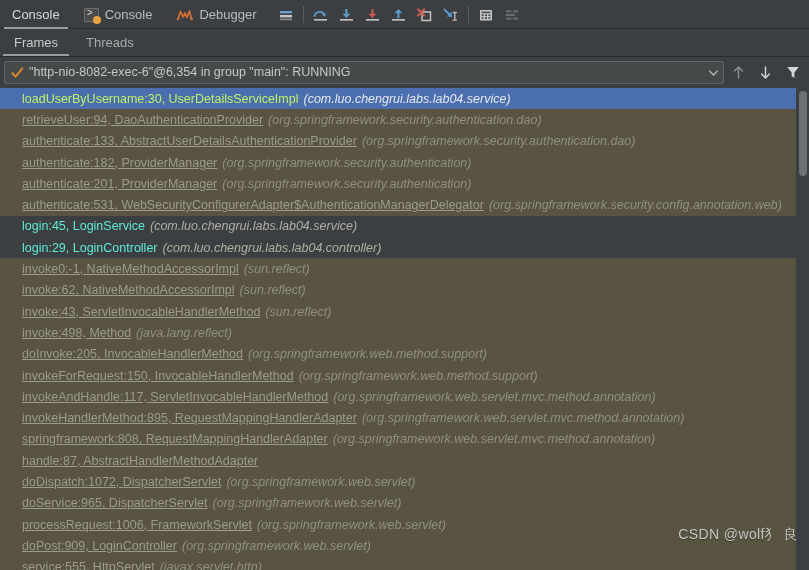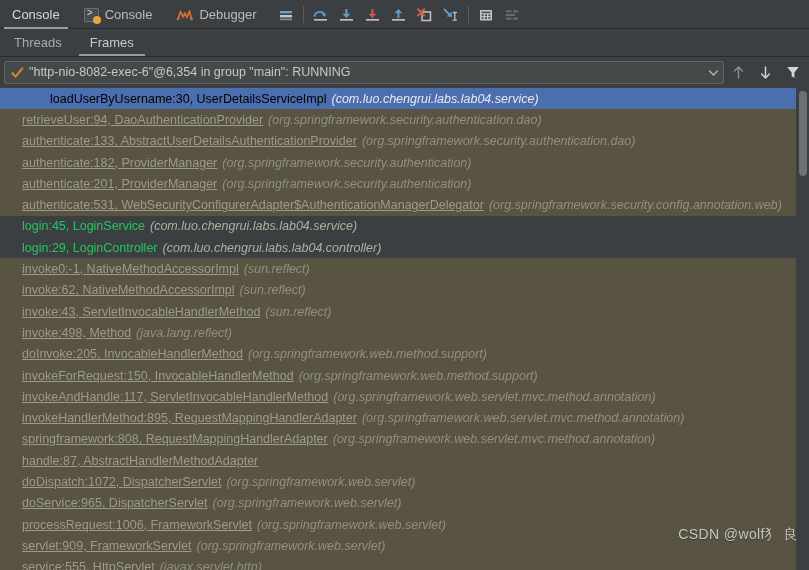--- a/index.html
+++ b/index.html
@@ -225,25 +225,25 @@
     color: #8e8e80;
     font-style: italic;
     margin-left: 5px;
   }
   
   .frame.lib { background: #595442; }
   .frame.lib .m { color: #9c9a8c; text-decoration: underline; }
   .frame.lib .pkg { color: #918f80; }
   
   .frame.proj { background: #3c3f41; }
-  .frame.proj .m { color: #22c55e; }
+  .frame.proj .m { color: #5eead4; }
   .frame.proj .pkg { color: #b0b0a4; }
   
   .frame.sel { background: #4b6eaf; }
-  .frame.sel .m { color: #000000; margin-left: 28px; }
+  .frame.sel .m { color: #bef264; }
   .frame.sel .pkg { color: #e6e9f2; }
 
   
   .vscroll {
     width: 13px;
     flex: 0 0 auto;
     background: #3c3f41;
     position: relative;
   }
   .vscroll-thumb {
@@ -381,25 +381,25 @@
             <rect x="2" y="10.6" width="5.5" height="2"></rect>
             <rect x="9" y="10.6" width="5" height="2"></rect>
           </g>
         </svg>
       </div>
 
     </div>
   </div>
 
   <div class="subtabs">
+    <div class="stab active">
+      <span>Frames</span>
+    </div>
     <div class="stab">
       <span>Threads</span>
-    </div>
-    <div class="stab active">
-      <span>Frames</span>
     </div>
   </div>
 
   <div class="threadrow">
 
     <div class="threadcombo">
       <span class="thread-check">
         <svg width="13" height="12" viewBox="0 0 13 12">
           <path d="M1.5 6.2 L4.6 9.6 L11.3 1.4" fill="none" stroke="#d4872c" stroke-width="2.1" stroke-linecap="round" stroke-linejoin="round"></path>
         </svg>
@@ -512,21 +512,21 @@
         </div>
         <div class="frame lib">
           <span class="m">doService:965, DispatcherServlet</span>
           <span class="pkg">(org.springframework.web.servlet)</span>
         </div>
         <div class="frame lib">
           <span class="m">processRequest:1006, FrameworkServlet</span>
           <span class="pkg">(org.springframework.web.servlet)</span>
         </div>
         <div class="frame lib">
-          <span class="m">servlet:909, FrameworkServlet</span>
+          <span class="m">doPost:909, LoginController</span>
           <span class="pkg">(org.springframework.web.servlet)</span>
         </div>
         <div class="frame lib">
           <span class="m">service:555, HttpServlet</span>
           <span class="pkg">(javax.servlet.http)</span>
         </div>
       </div>
     <div class="vscroll">
       <div class="vscroll-thumb"></div>
     </div>

